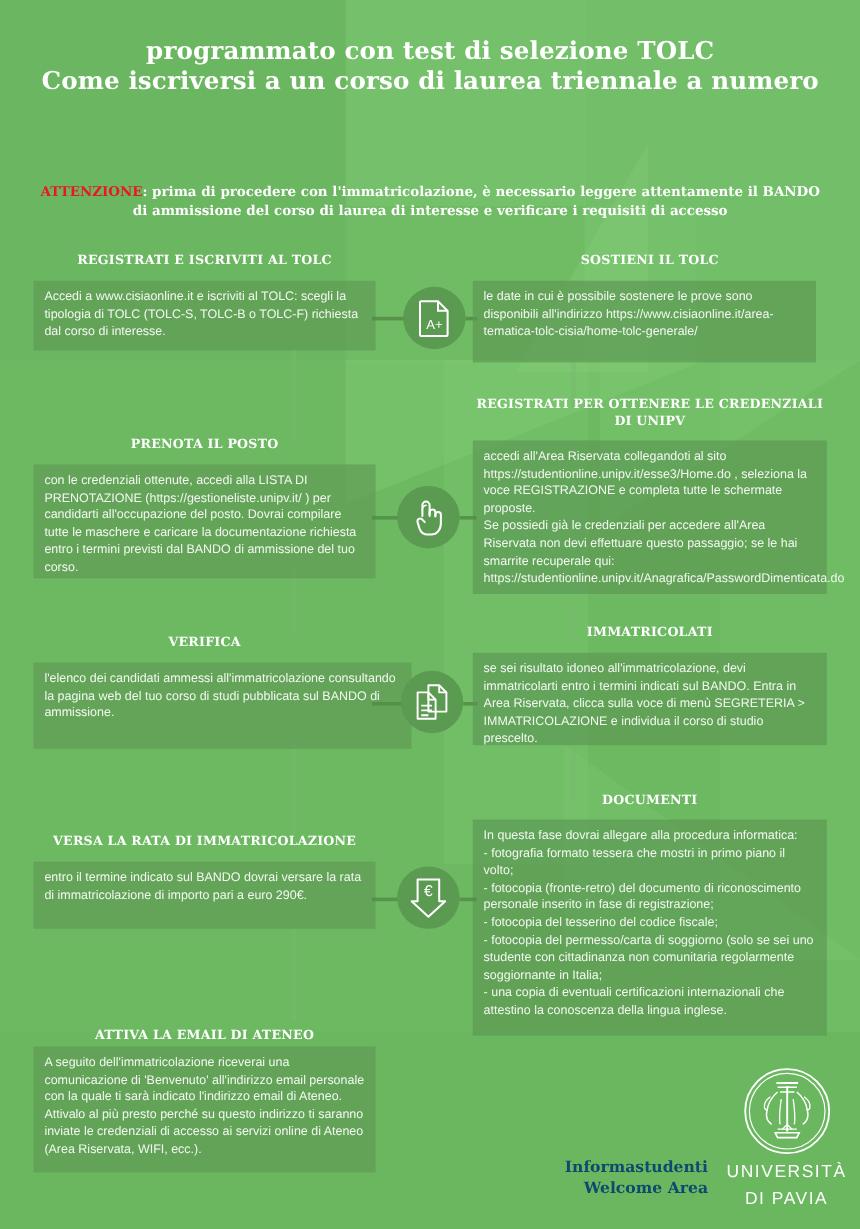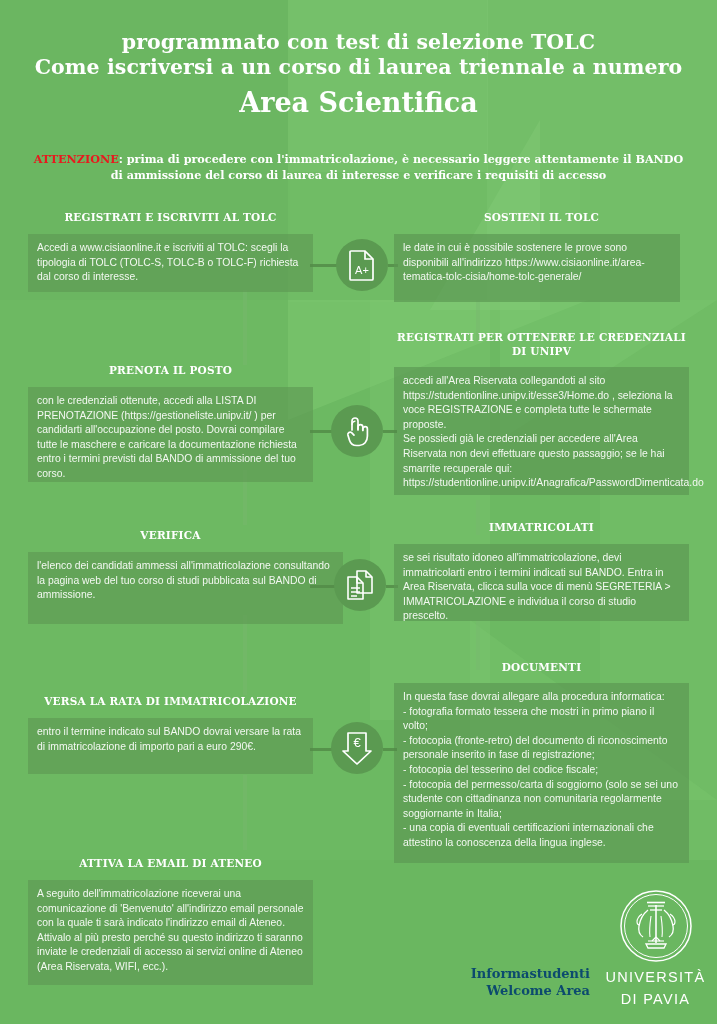--- a/index.html
+++ b/index.html
@@ -110,21 +110,20 @@
     <div class="bg-shape b8"></div>
     <div class="bg-tri t1"></div>
     <div class="bg-tri t2"></div>
     <div class="bg-tri t3"></div>
     <div class="bg-tri t4"></div>
   </div>
 
   <div class="header">
     <div class="title-l1">programmato con test di selezione TOLC</div>
     <div class="title-l1">Come iscriversi a un corso di laurea triennale a numero</div>
-    <div class="title-area">Area Scientifica</div>
   </div>
 
   <div class="attention">
     <span class="red">ATTENZIONE</span><span>:</span><span> prima di procedere con l'immatricolazione, è necessario leggere attentamente il BANDO di ammissione del corso di laurea di interesse e verificare i requisiti di accesso</span>
   </div>
 
   <div class="conn-v" style="left:243px;top:290px;height:75px;"></div>
   <div class="conn-v" style="left:243px;top:470px;height:55px;"></div>
   <div class="conn-v" style="left:243px;top:615px;height:80px;"></div>
   <div class="conn-v" style="left:243px;top:775px;height:75px;"></div>
@@ -215,21 +214,21 @@
   <div class="icon-circle" style="left:331px;top:722px;">
     <svg width="30" height="34" viewBox="0 0 30 34" fill="none" stroke="#ffffff" stroke-width="1.7" stroke-linejoin="round" stroke-linecap="round">
       <path d="M6 2 h18 v18 h5 l-14 13 l-14 -13 h5 z"></path>
       <text x="15" y="16" font-family="Liberation Sans, sans-serif" font-size="13" fill="#ffffff" stroke="none" text-anchor="middle">€</text>
     </svg>
   </div>
   <div class="conn-h" style="left:383px;top:748px;width:14px;"></div>
 
   <div class="row" style="left:28px;top:856px;width:285px;">
     <div class="col-head">ATTIVA LA EMAIL DI ATENEO</div>
-    <div class="box" style="width:285px;height:105px;margin-top:10px;">A seguito dell'immatricolazione riceverai una comunicazione di 'Benvenuto' all'indirizzo email personale con la quale ti sarà indicato l'indirizzo email di Ateneo. Attivalo al più presto perché su questo indirizzo ti saranno inviate le credenziali di accesso ai servizi online di Ateneo (Area Riservata, WIFI, ecc.).</div>
+    <div class="box" style="width:285px;height:105px;margin-top:2px;">A seguito dell'immatricolazione riceverai una comunicazione di 'Benvenuto' all'indirizzo email personale con la quale ti sarà indicato l'indirizzo email di Ateneo. Attivalo al più presto perché su questo indirizzo ti saranno inviate le credenziali di accesso ai servizi online di Ateneo (Area Riservata, WIFI, ecc.).</div>
   </div>
 
   <div class="footer">
     <div class="footer-txt">
       <div>Informastudenti</div>
       <div>Welcome Area</div>
     </div>
     <div class="logo">
       <div class="logo-seal">
         <svg width="76" height="76" viewBox="0 0 76 76" fill="none" stroke="#ffffff" stroke-width="1.5">

